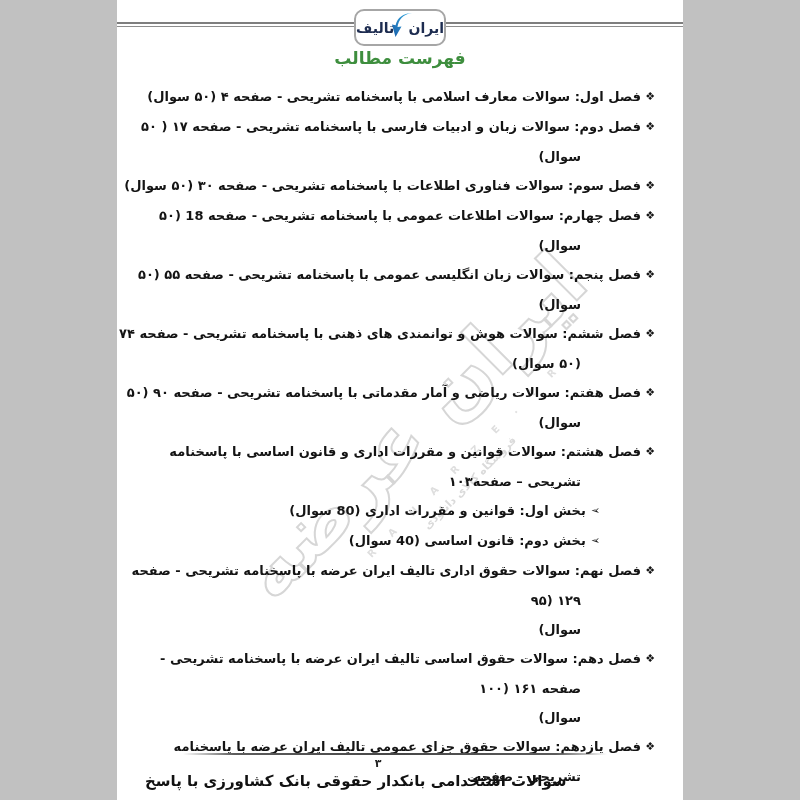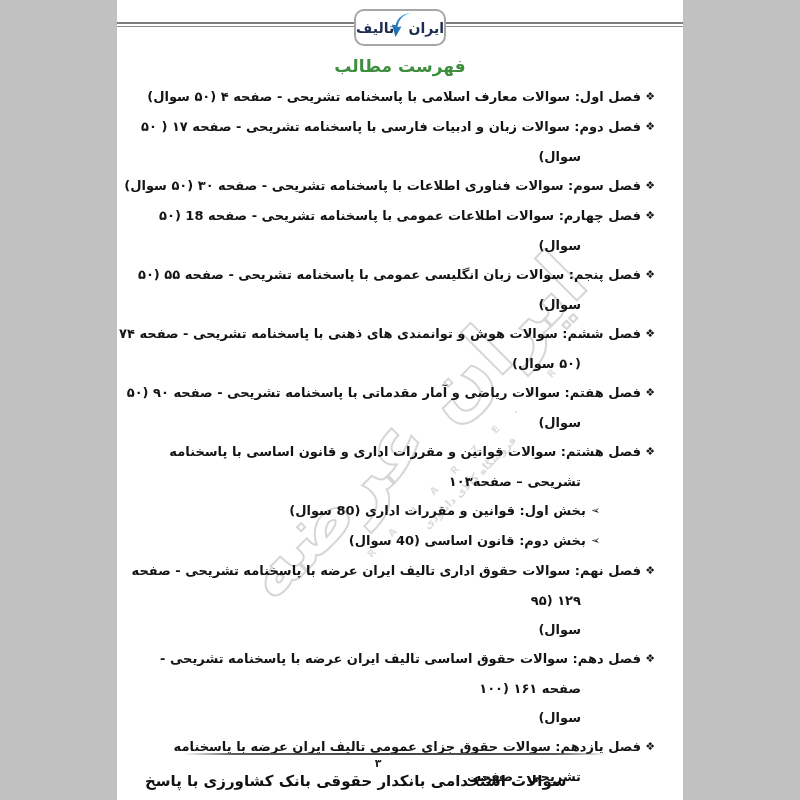--- a/index.html
+++ b/index.html
@@ -18,21 +18,21 @@
   .logo-pill{
     position:absolute;left:50%;top:9px;transform:translateX(-50%);
     width:88px;height:33px;background:#fff;border:2px solid #a6a6a6;border-radius:10px;
     display:flex;align-items:center;justify-content:center;direction:rtl;
     font-weight:bold;font-size:14px;color:#1d2c50;z-index:3;gap:1px;
   }
   .logo-arrow{position:relative;display:inline-block;width:13px;height:20px;}
   .logo-arrow svg{position:absolute;left:-4px;top:-7px;overflow:visible;}
   
   .doc-title{
-    position:absolute;left:0;top:56px;width:566px;text-align:center;
+    position:absolute;left:0;top:48px;width:566px;text-align:center;
     font-size:17px;font-weight:bold;color:#3e8e3e;
   }
   
   .watermark{
     position:absolute;left:313px;top:443px;
     transform:translate(-50%,-50%) rotate(-45deg);
     text-align:center;pointer-events:none;z-index:1;opacity:.85;white-space:nowrap;
   }
   .wm-big{
     font-size:78px;font-weight:bold;direction:rtl;

